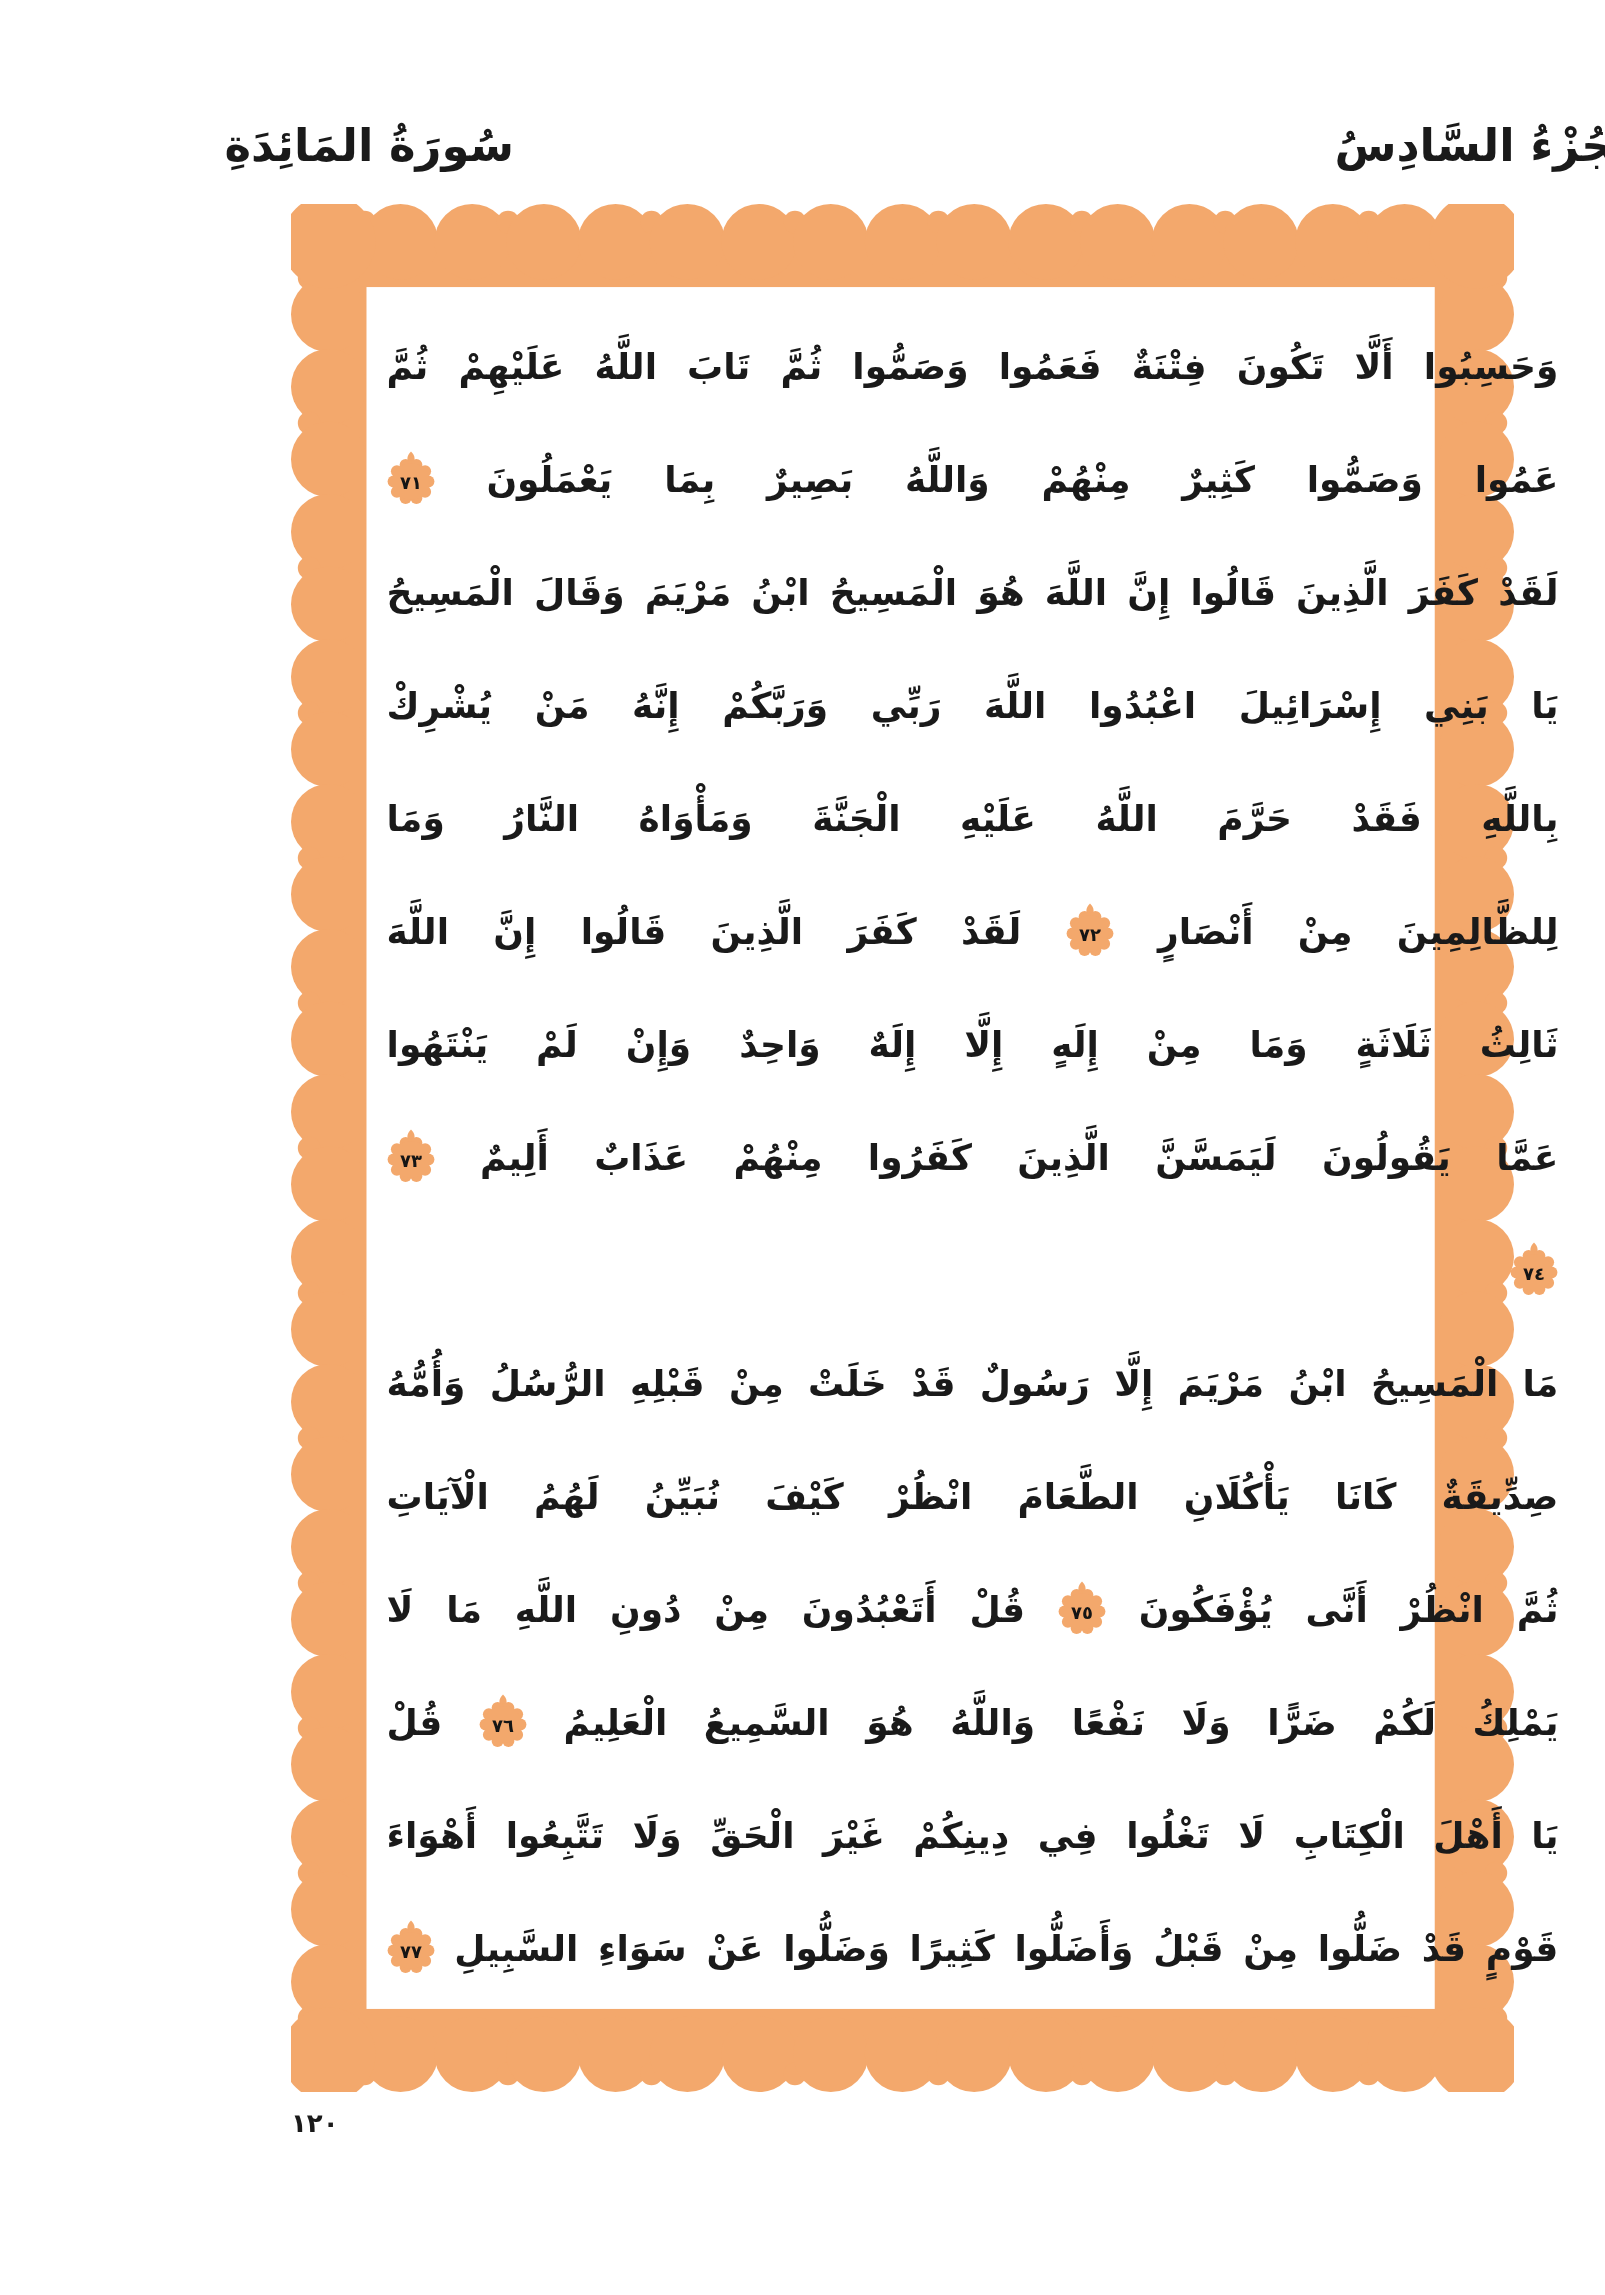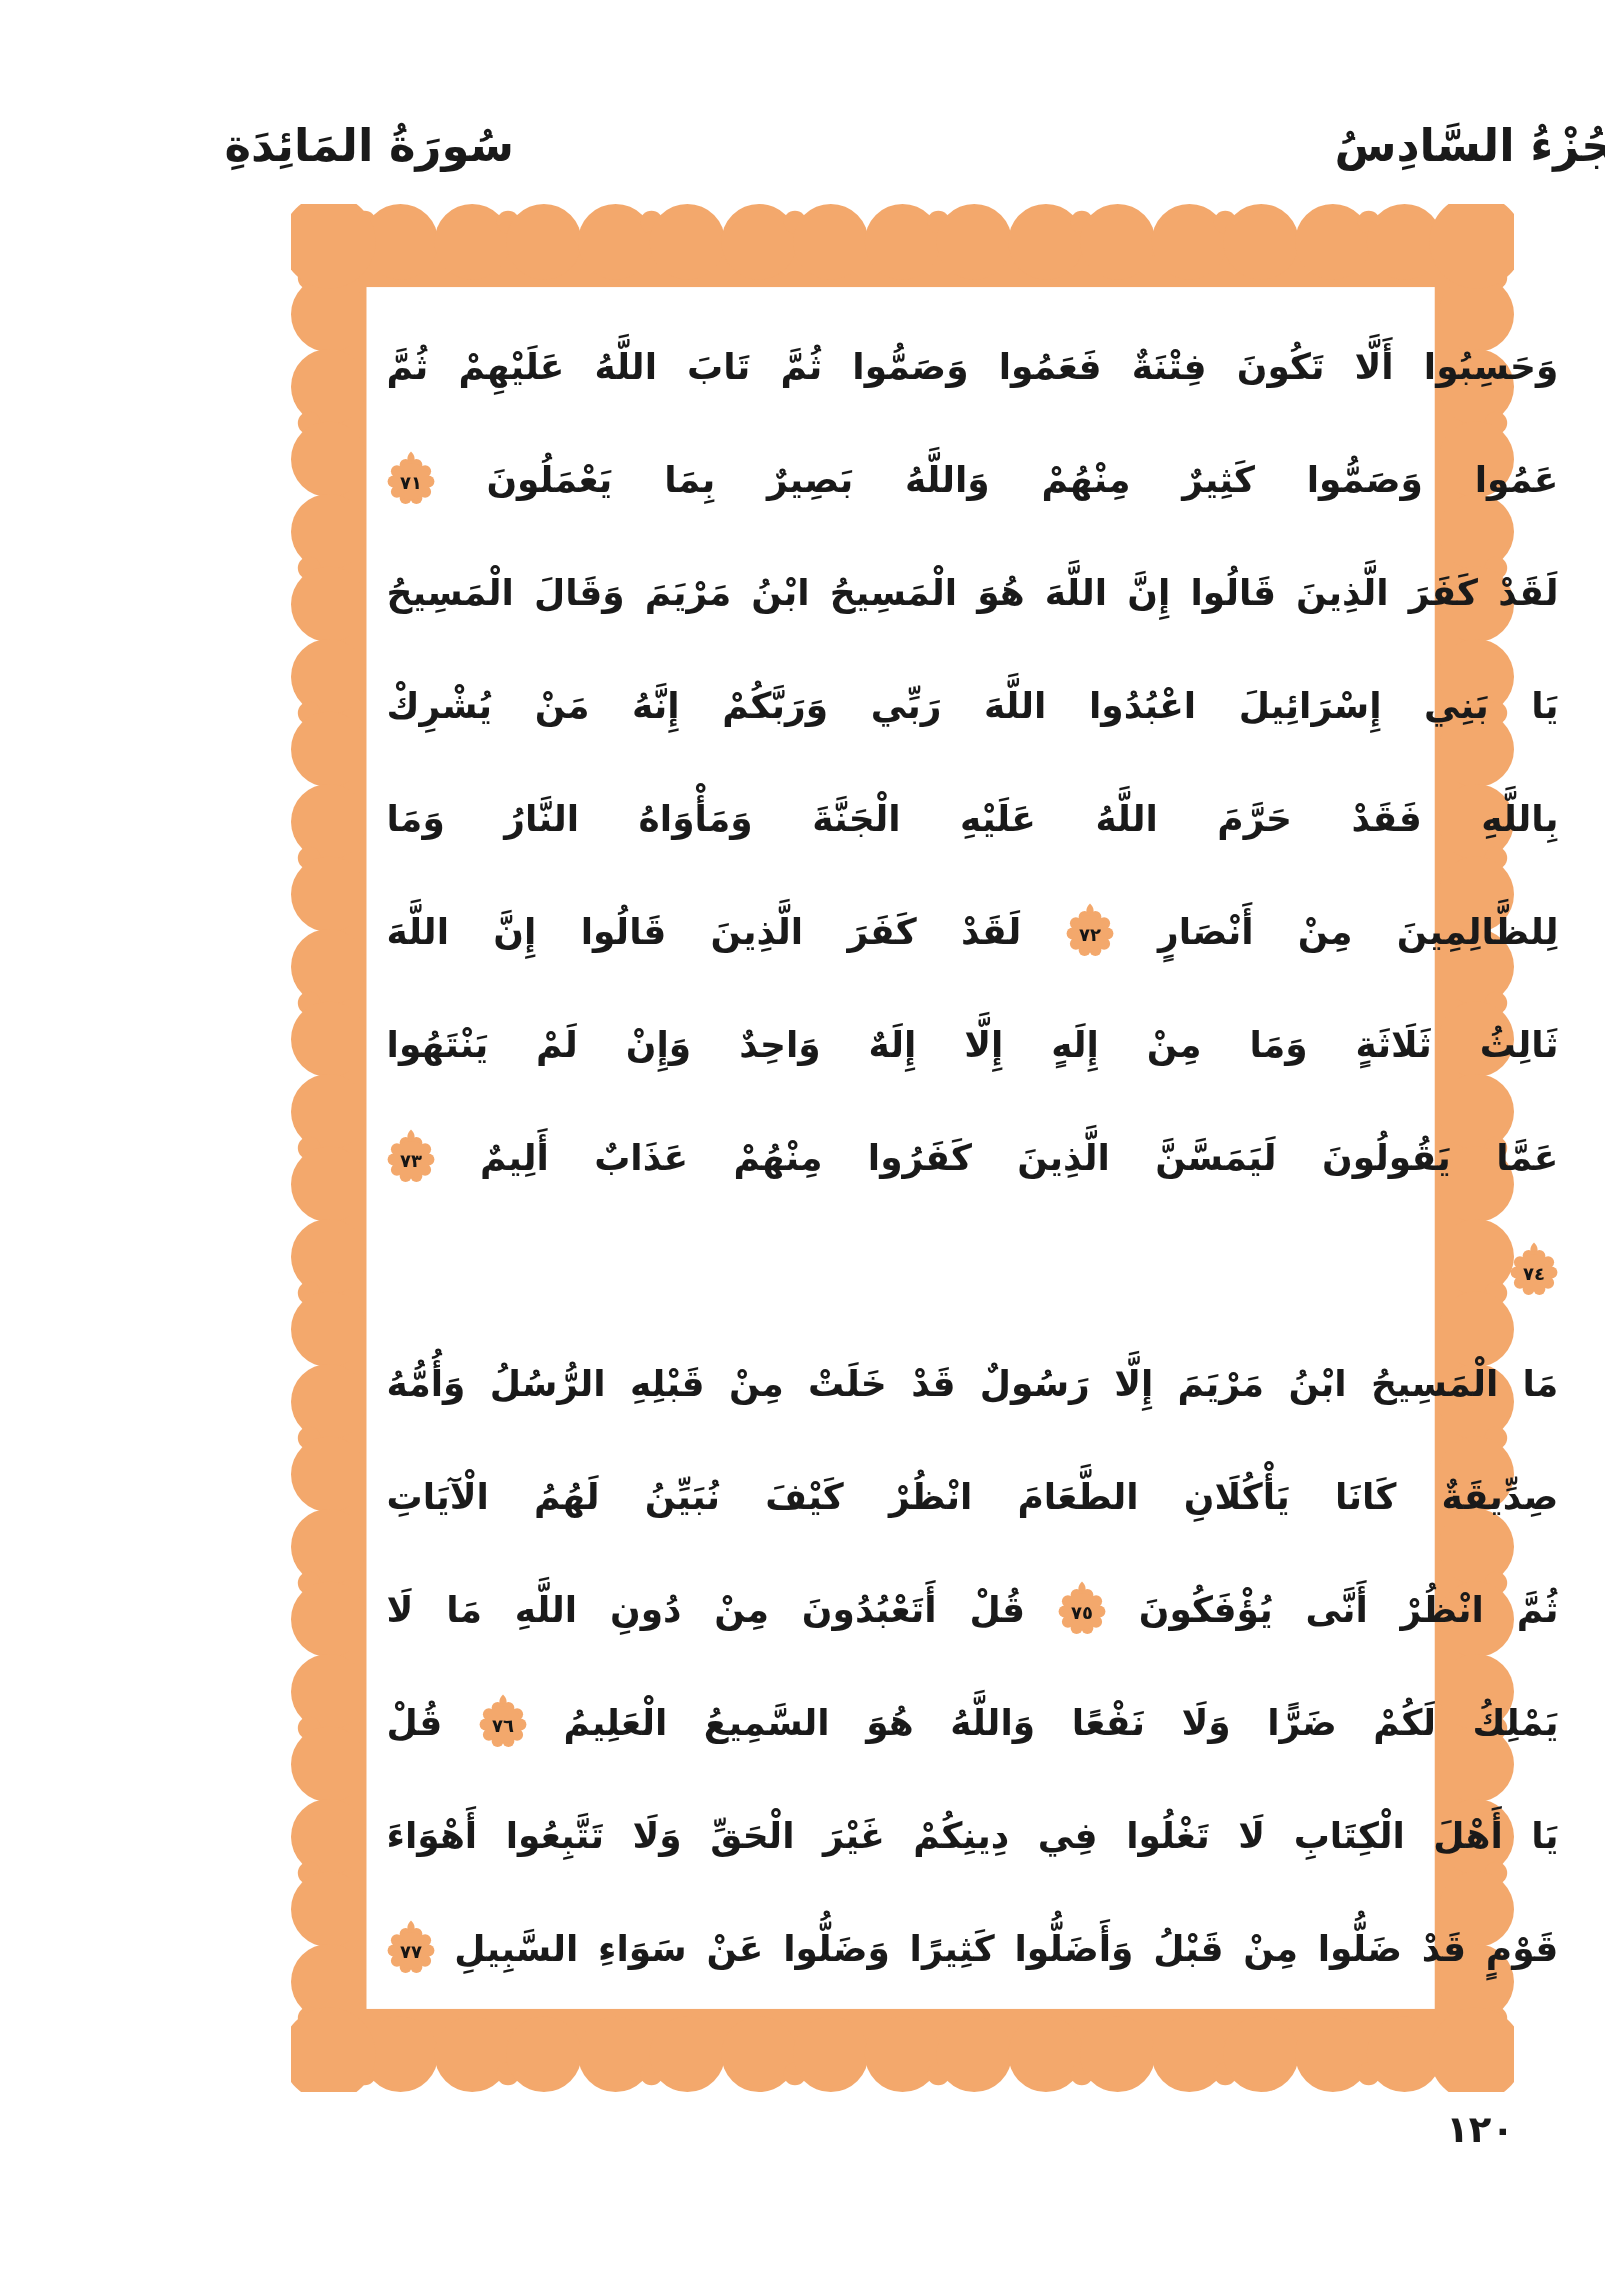--- a/index.html
+++ b/index.html
@@ -65,22 +65,22 @@
   }
   .verse-marker svg{position:absolute;left:0;top:0;width:100%;height:100%;}
   .vnum{
     font-family:"DejaVu Sans", sans-serif;
     font-size:30px;font-weight:bold;
     fill:#151515;text-anchor:middle;
   }
   .page-number{
     position:absolute;
     left:291px;top:2108px;width:1223px;
-    text-align:right;
-    font-size:37px;font-weight:bold;
+    text-align:left;
+    font-size:26px;font-weight:bold;
     direction:rtl;
     color:var(--ink);
   }
 </style>
 </head>
 <body>
 
 <div class="page">
 
   <div class="hdr hdr-surah" dir="rtl">سُورَةُ المَائِدَةِ</div>

